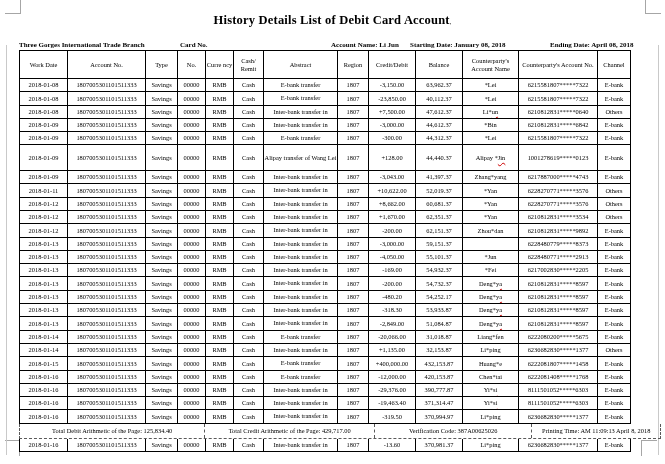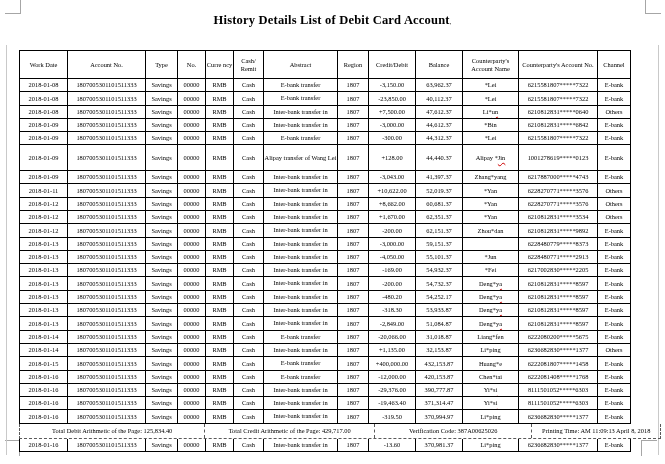--- a/index.html
+++ b/index.html
@@ -48,20 +48,27 @@
 
   <div class="crop tl"></div>
   <div class="crop tr"></div>
   <div class="crop bl"></div>
   <div class="crop br"></div>
   <div class="bound l"></div>
   <div class="bound r"></div>
 
   <div class="title"><span>History Details List of Debit Card Account</span><span class="mark">,</span></div>
 
+  <div class="info">
+    <span class="branch">Three Gorges International Trade Branch</span>
+    <span class="card">Card No.</span>
+    <span class="acct">Account Name: Li Jun</span>
+    <span class="start">Starting Date: January 08, 2018</span>
+    <span class="end">Ending Date: April 08, 2018</span>
+  </div>
 
   <div class="tablewrap">
     <table>
       <colgroup>
         <col style="width:48px">
           <col style="width:78px">
           <col style="width:32px">
           <col style="width:28px">
         <col style="width:28px">
           <col style="width:30px">

